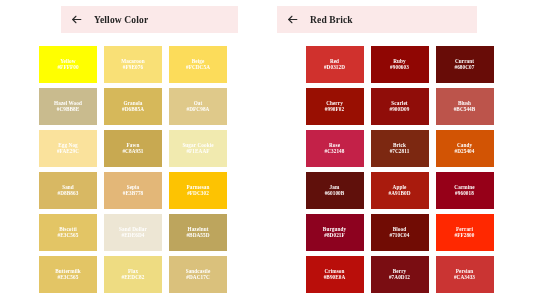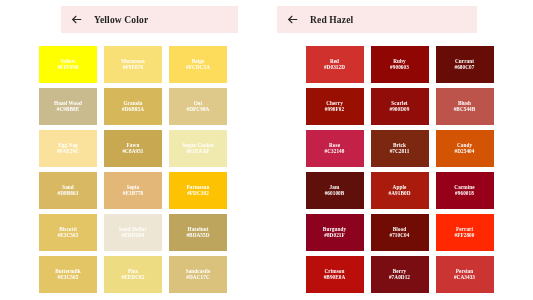--- a/index.html
+++ b/index.html
@@ -198,21 +198,21 @@
   </div>
 
   <div class="screen right">
     <div class="appbar">
       <span>
         <svg class="back-icon" viewBox="0 0 24 24" fill="none" stroke="currentColor" stroke-width="2" stroke-linecap="round" stroke-linejoin="round">
           <line x1="20" y1="12" x2="5" y2="12"></line>
           <polyline points="11 18 5 12 11 6"></polyline>
         </svg>
       </span>
-      <span class="appbar-title">Red Hazel</span>
+      <span class="appbar-title">Red Brick</span>
     </div>
     <div class="grid">
         <div class="swatch" style="background: rgb(208, 49, 45);">
           <div class="swatch-name" style="color: rgb(255, 255, 255);">Red</div>
           <div class="swatch-hex" style="color: rgb(255, 255, 255);">#D0312D</div>
         </div>
         <div class="swatch" style="background: rgb(144, 6, 3);">
           <div class="swatch-name" style="color: rgb(255, 255, 255);">Ruby</div>
           <div class="swatch-hex" style="color: rgb(255, 255, 255);">#900603</div>
         </div>

